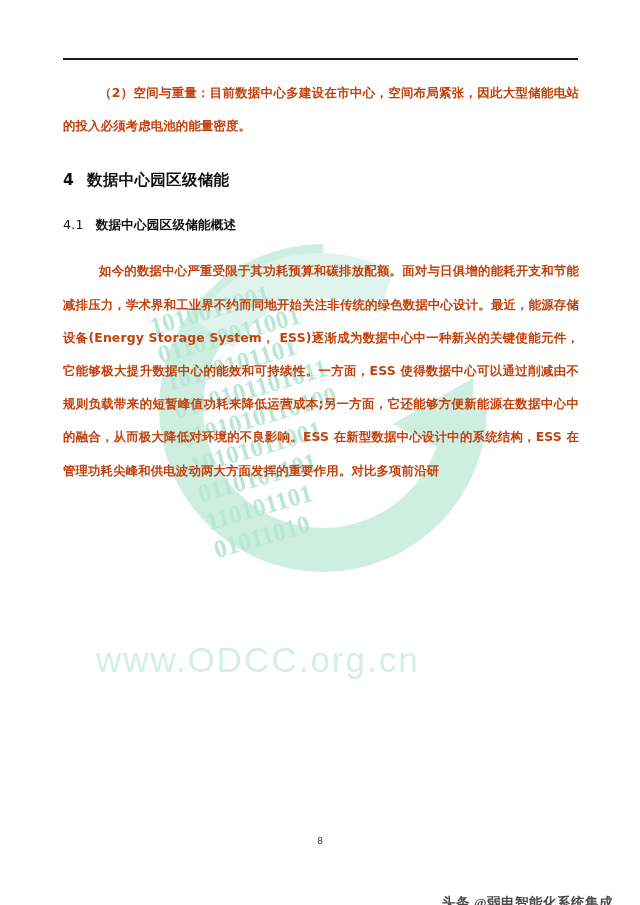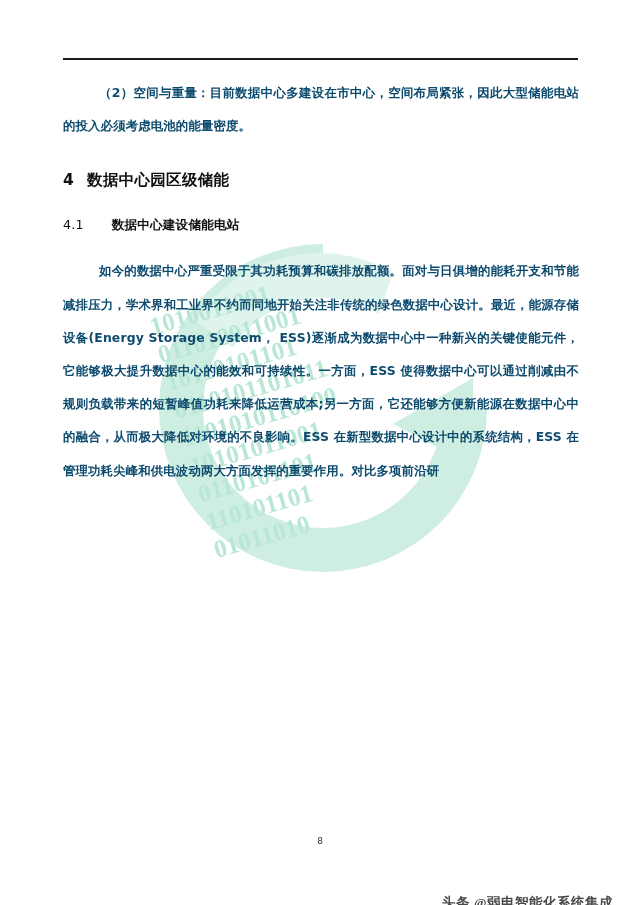--- a/index.html
+++ b/index.html
@@ -80,21 +80,21 @@
     border-top: 2px solid #1a1a1a;
   }
   .body-block {
     position: absolute;
     left: 63px;
     top: 76px;
     width: 516px;
   }
   p.para {
     margin: 0 0 0 0;
-    color: #0c4a6e;
+    color: #c2410c;
     font-family: "DejaVu Sans", "Liberation Sans", sans-serif;
     font-size: 12.4px;
     line-height: 33.2px;
     text-align: justify;
     text-justify: inter-ideograph;
     text-indent: 36px;
     letter-spacing: 0.15px;
     font-weight: 600;
   }
   p.concl-label {
@@ -118,21 +118,21 @@
   h2.h-1 .num { margin-right: 13px; }
   h3.h-2 {
     margin: 0;
     color: #111111;
     font-family: "DejaVu Sans", "Liberation Sans", sans-serif;
     font-size: 12.6px;
     font-weight: 700;
     line-height: 30px;
     letter-spacing: 0.2px;
   }
-  h3.h-2 .num { font-weight: 400; margin-right: 28px; }
+  h3.h-2 .num { font-weight: 400; margin-right: 12px; }
   .sp-1 { height: 20px; }
   .sp-2 { height: 12px; }
   .sp-3 { height: 14px; }
 
   .page-number {
     position: absolute;
     left: 0;
     top: 836px;
     width: 640px;
     text-align: center;
@@ -168,40 +168,41 @@
       <div>1010011001</div>
       <div>011010011001</div>
       <div>10110101101</div>
       <div>0110101101011</div>
       <div>1101010110100</div>
       <div>10101011001</div>
       <div>0110101101</div>
       <div>110101101</div>
       <div>01011010</div>
     </div>
+    <div class="wm-url">www.ODCC.org.cn</div>
   </div>
 
   <div class="content">
 
     <div class="rule"></div>
 
     <div class="body-block">
 
       <p class="para">（2）空间与重量：目前数据中心多建设在市中心，空间布局紧张，因此大型储能电站的投入必须考虑电池的能量密度。</p>
 
       <div class="sp-1"></div>
 
       <h2 class="h-1">
         <span class="num">4</span><span>数据中心园区级储能</span>
       </h2>
 
       <div class="sp-2"></div>
 
       <h3 class="h-2">
-        <span class="num">4.1</span><span>数据中心建设储能电站</span>
+        <span class="num">4.1</span><span>数据中心园区级储能概述</span>
       </h3>
 
       <div class="sp-3"></div>
 
       <p class="para">如今的数据中心严重受限于其功耗预算和碳排放配额。面对与日俱增的能耗开支和节能减排压力，学术界和工业界不约而同地开始关注非传统的绿色数据中心设计。最近，能源存储设备(Energy Storage System， ESS)逐渐成为数据中心中一种新兴的关键使能元件，它能够极大提升数据中心的能效和可持续性。一方面，ESS 使得数据中心可以通过削减由不规则负载带来的短暂峰值功耗来降低运营成本;另一方面，它还能够方便新能源在数据中心中的融合，从而极大降低对环境的不良影响。ESS 在新型数据中心设计中的系统结构，ESS 在管理功耗尖峰和供电波动两大方面发挥的重要作用。对比多项前沿研</p>
 
     </div>
 
     <div class="page-number">8</div>
     <div class="footer-brand">头条 @弱电智能化系统集成</div>

